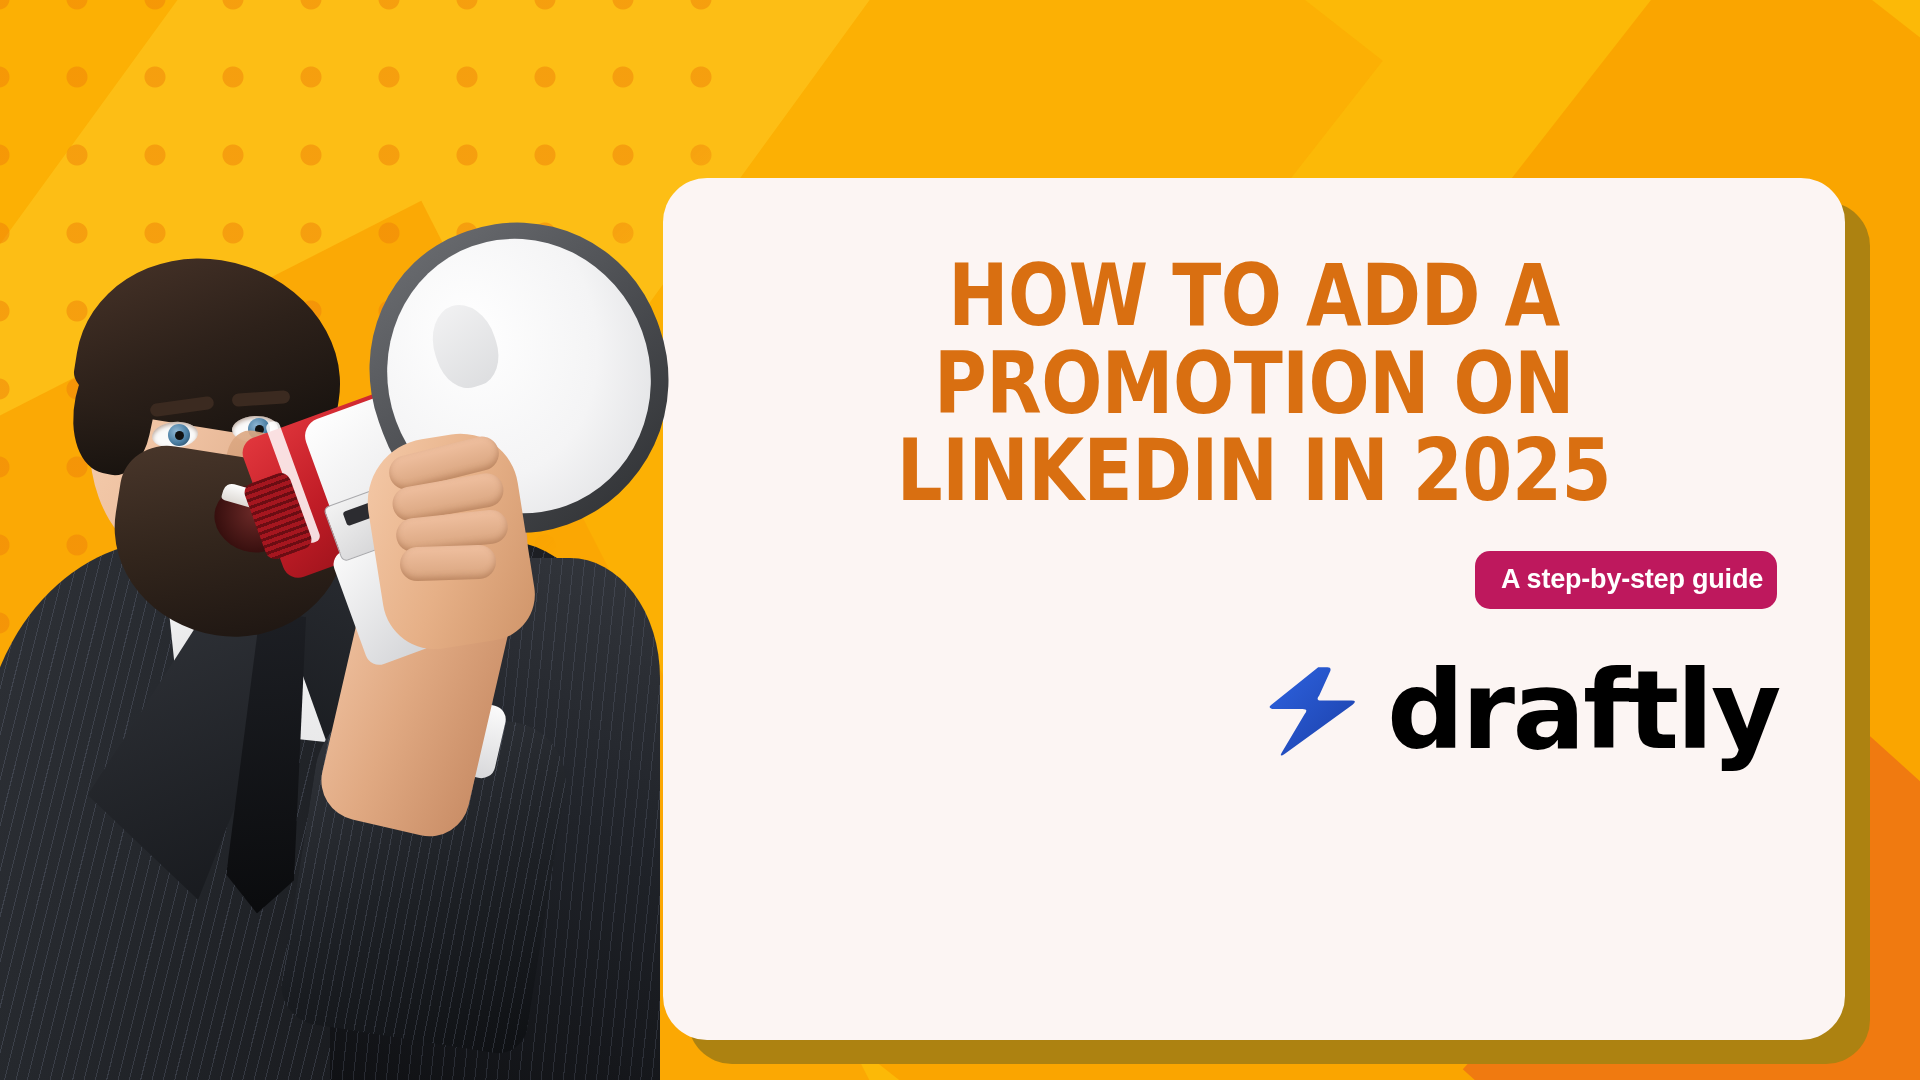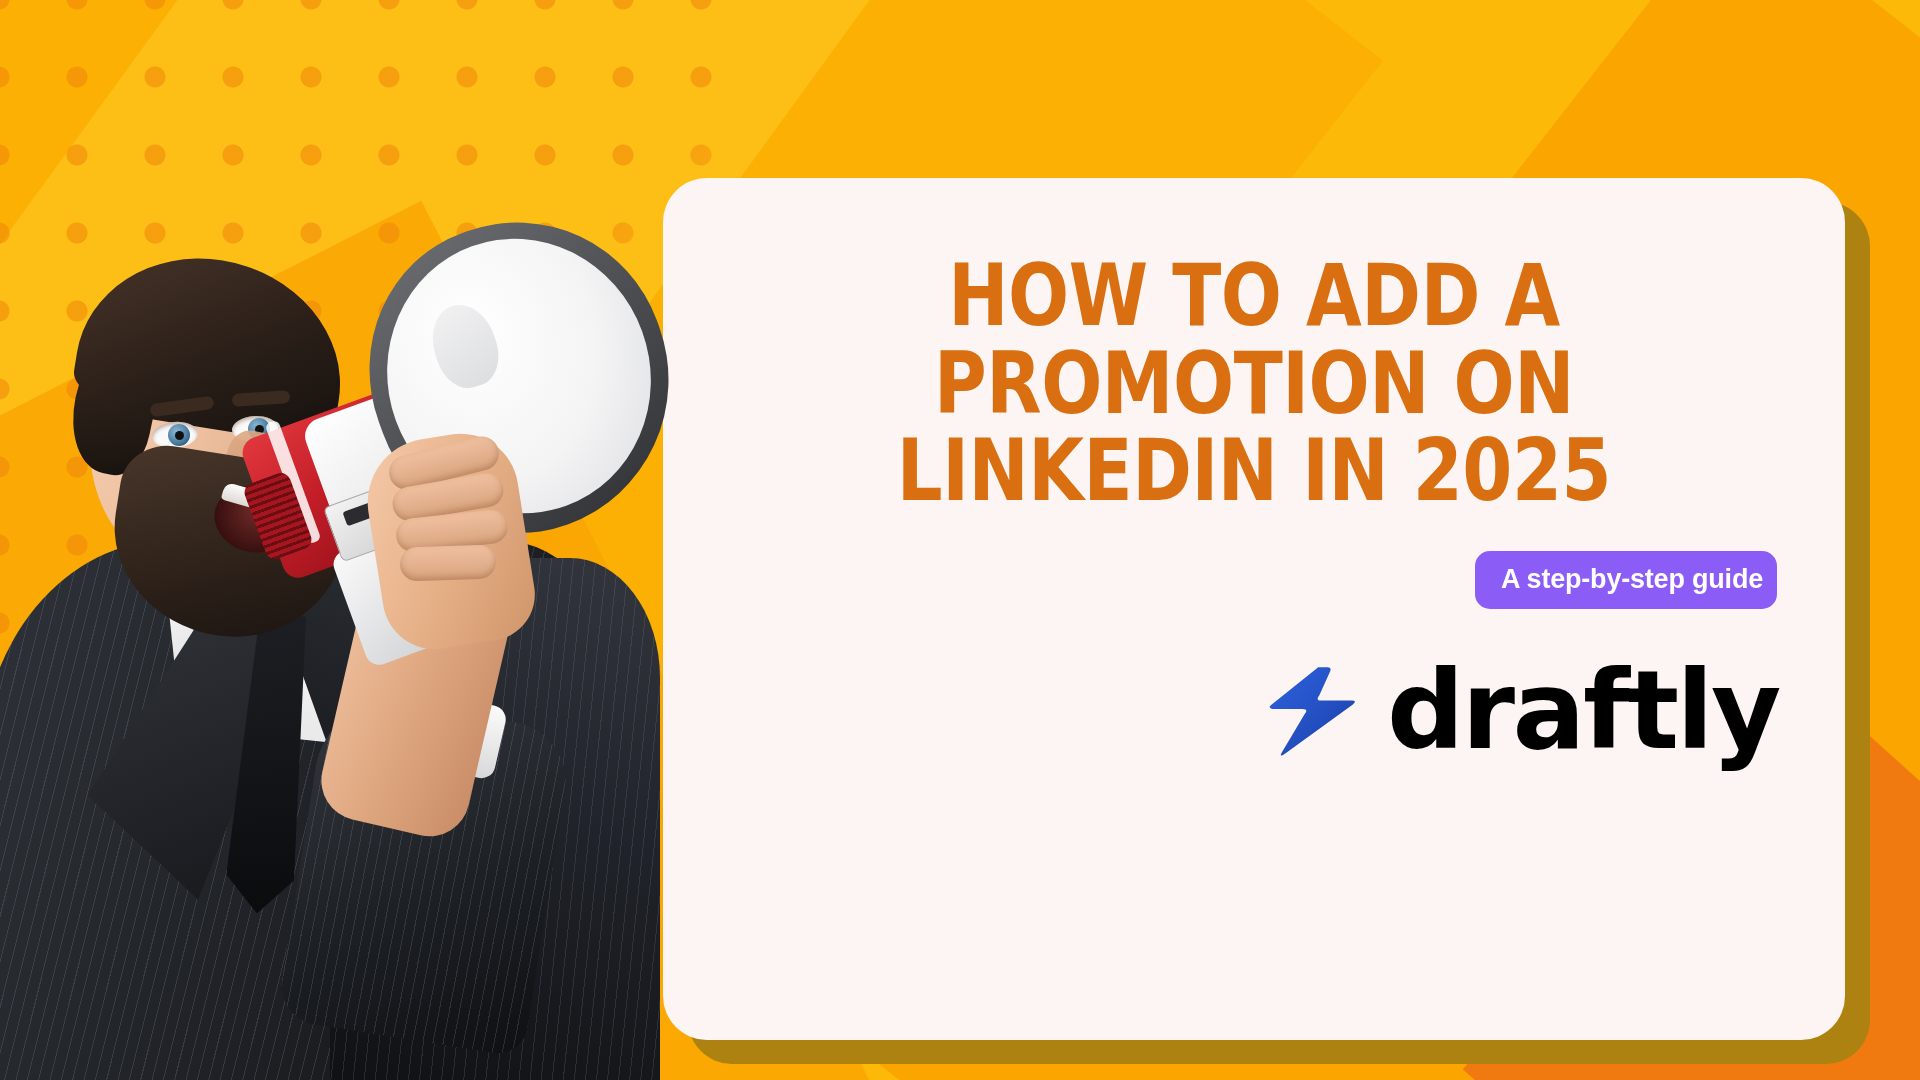--- a/index.html
+++ b/index.html
@@ -116,21 +116,21 @@
   }
   #headline .hl-line { display:block; }
 
   #subtitle-row {
     margin-top:36px;
     display:flex;
     justify-content:flex-end;
     padding-right:6px;
   }
   #subtitle-badge {
-    background:#8b5cf6;
+    background:#be185d;
     color:#FFFFFF;
     font-size:27px;
     font-weight:700;
     letter-spacing:-0.2px;
     padding:15px 26px 16px 26px;
     border-radius:15px;
     white-space:nowrap;
     width:302px;
     overflow:visible;
     line-height:1;

